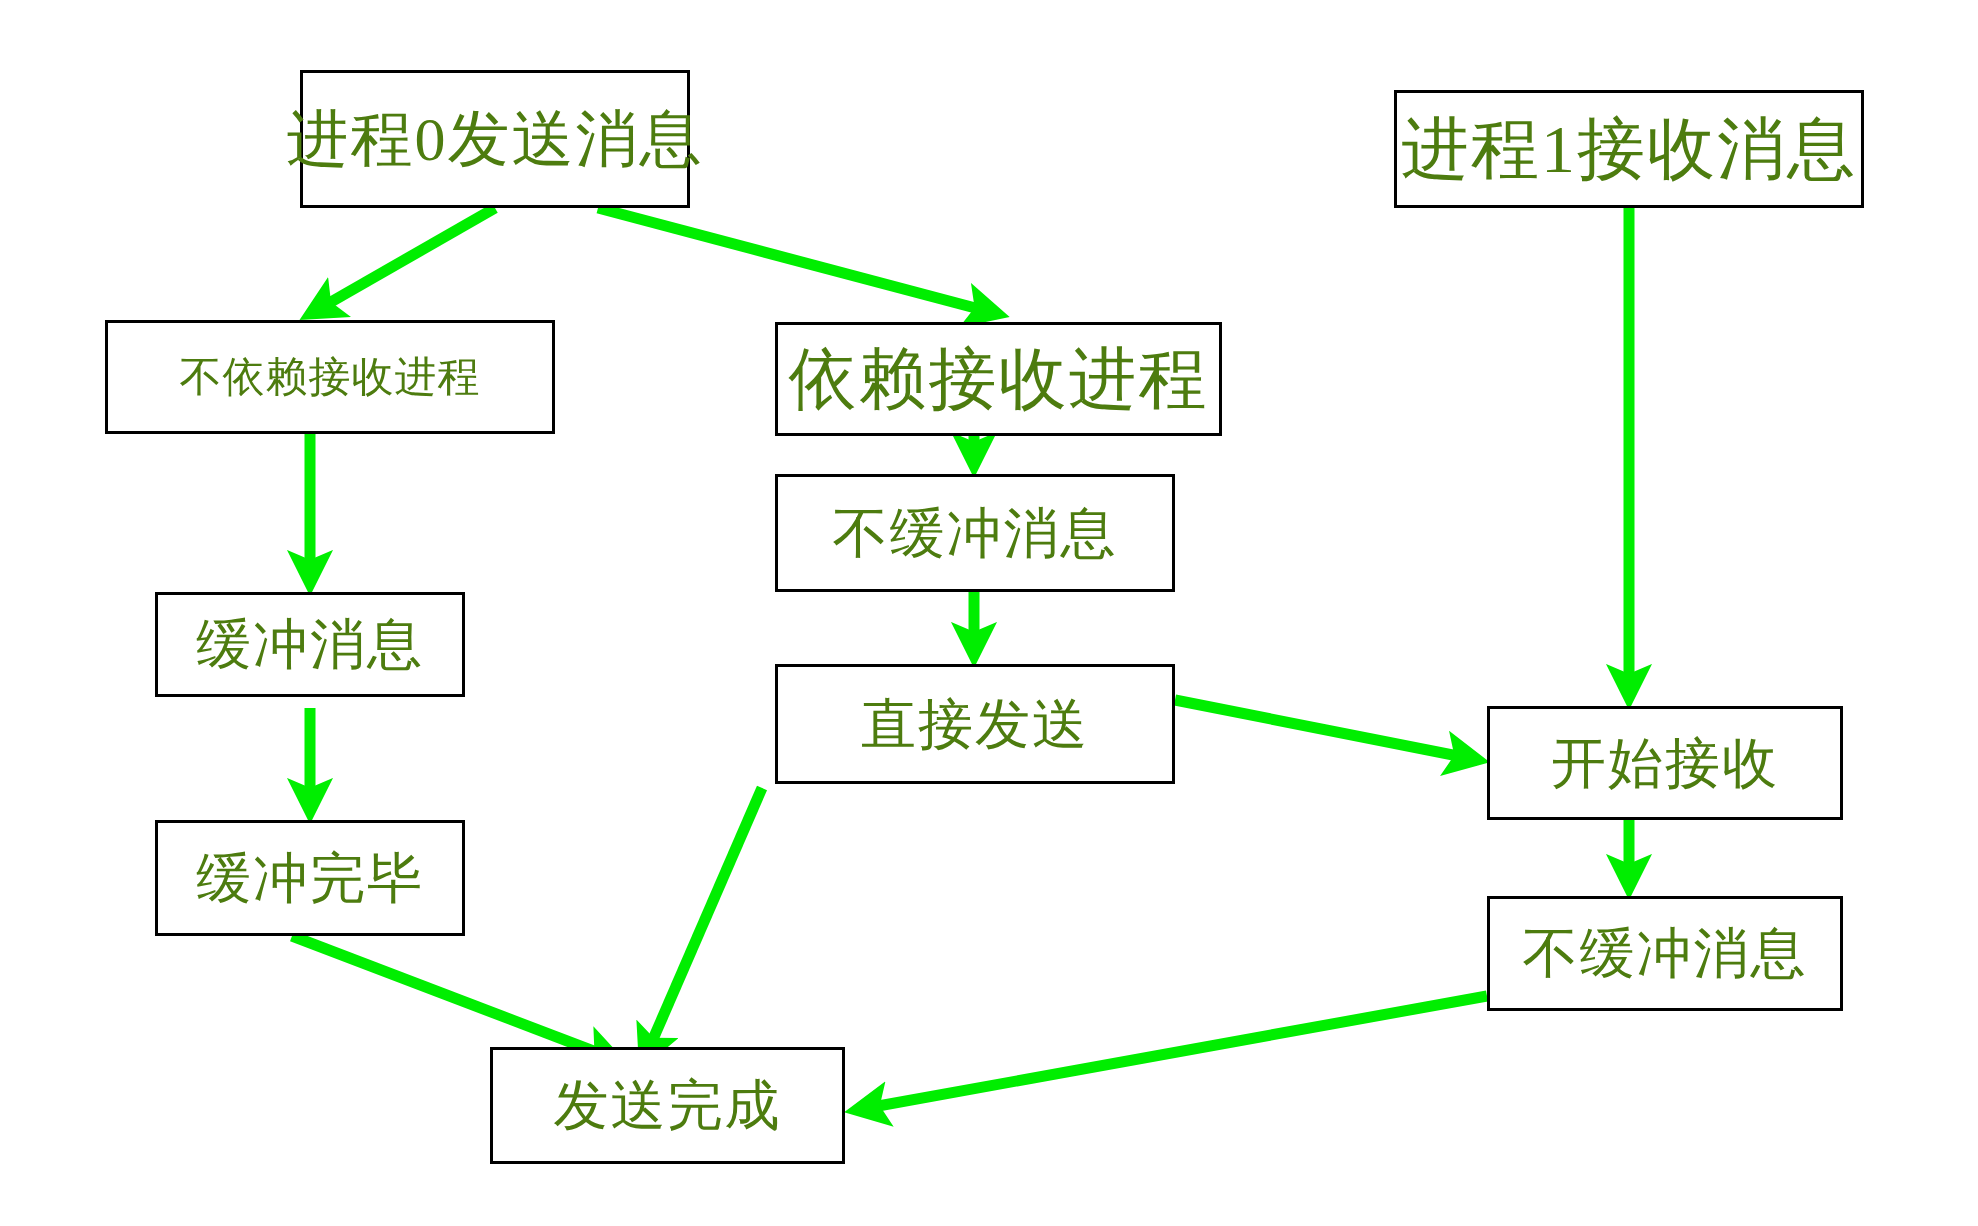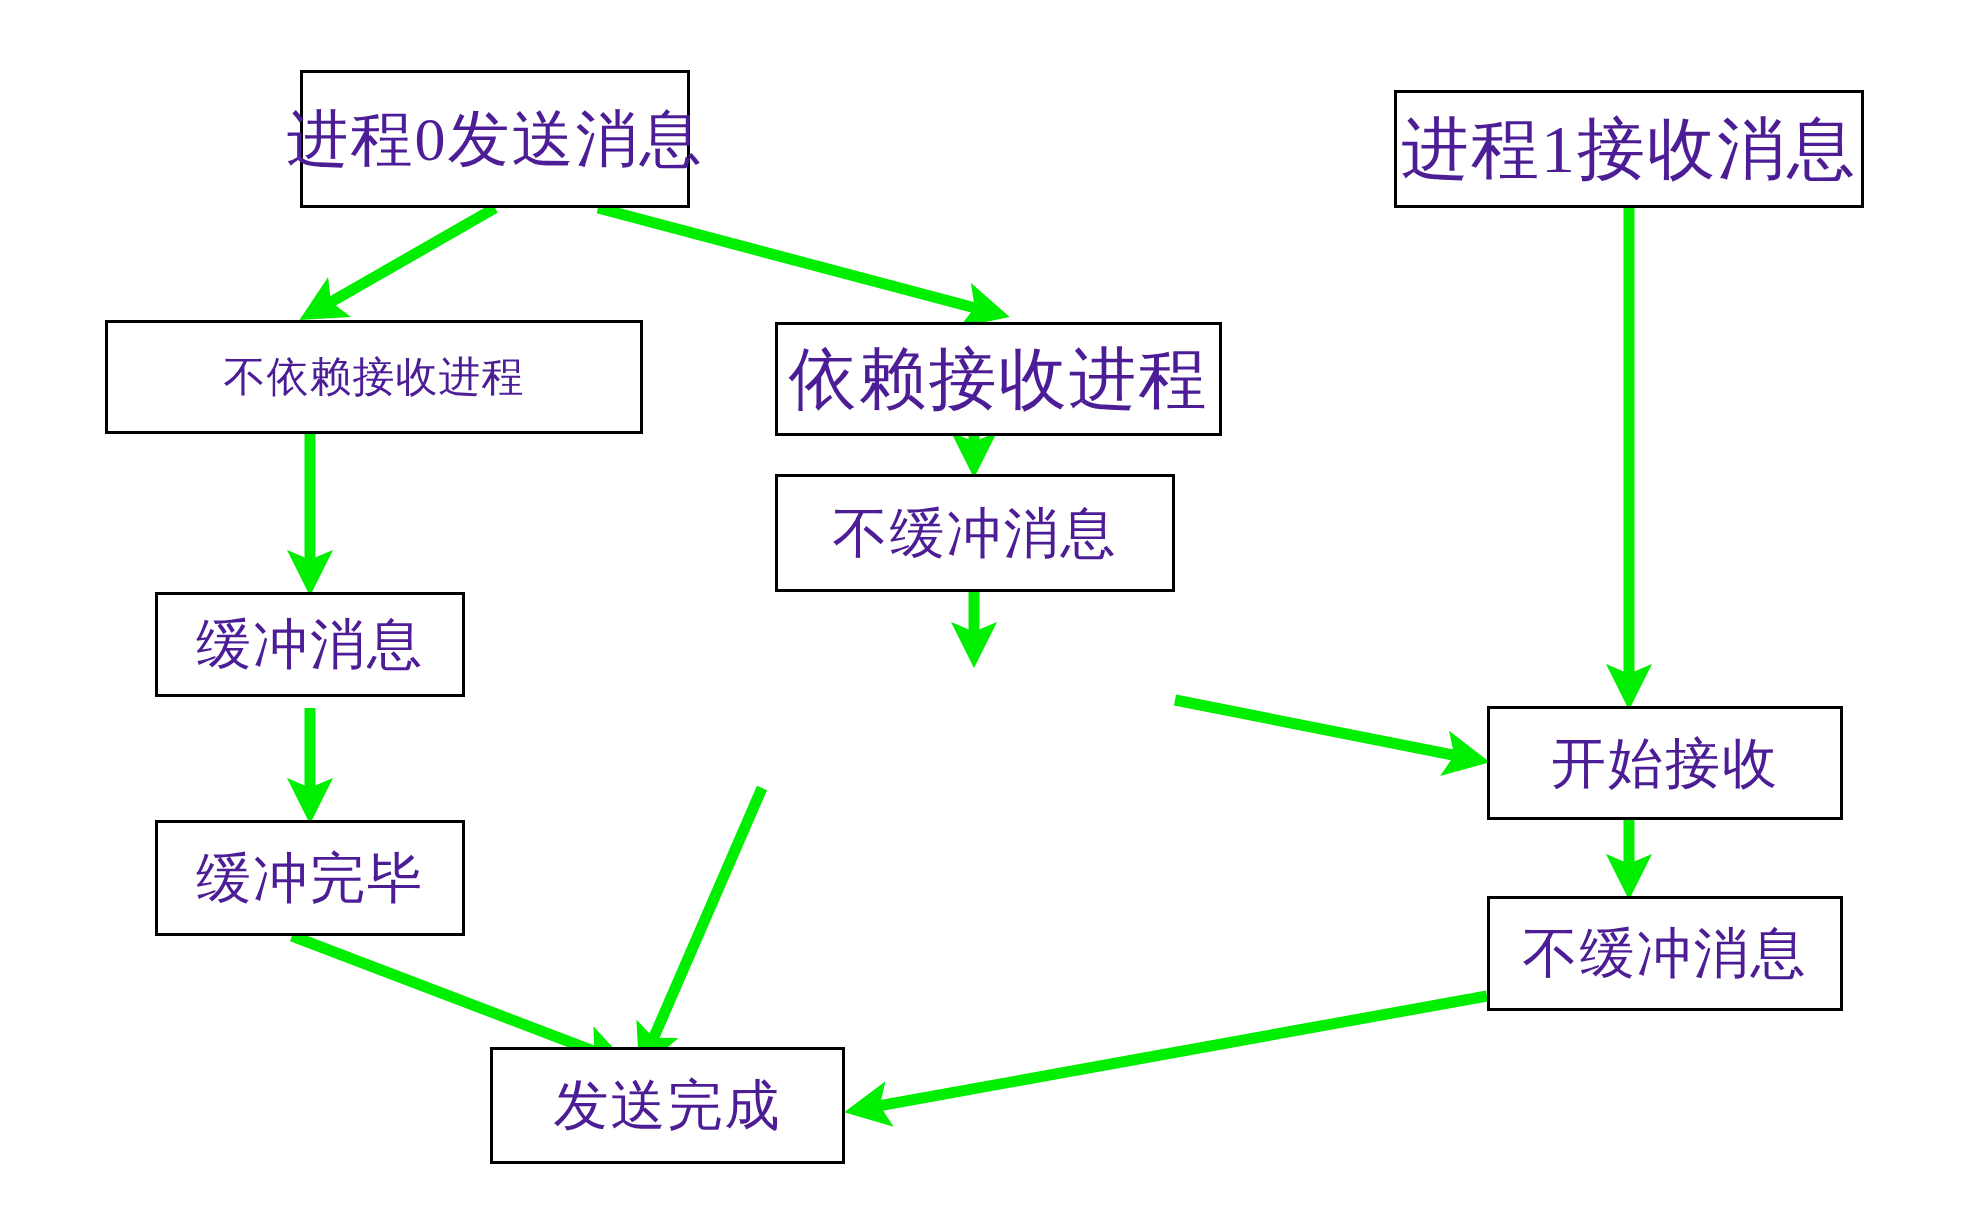--- a/index.html
+++ b/index.html
@@ -24,21 +24,21 @@
     pointer-events: none;
   }
   .node {
     position: absolute;
     box-sizing: border-box;
     border: 3px solid #000000;
     background: #ffffff;
     display: flex;
     align-items: center;
     justify-content: center;
-    color: #4c1d95;
+    color: #4d7c0f;
     line-height: 1;
     white-space: nowrap;
     letter-spacing: 2px;
   }
   .node .label {
     display: block;
   }
   .sz-xl { font-size: 62px; }
   .sz-lg { font-size: 68px; }
   .sz-md { font-size: 55px; }
@@ -73,32 +73,35 @@
   </svg>
 
   <div class="node sz-xl" style="left:300px; top:70px; width:390px; height:138px;">
     <span class="label">进程0发送消息</span>
   </div>
 
   <div class="node sz-lg" style="left:1394px; top:90px; width:470px; height:118px;">
     <span class="label">进程1接收消息</span>
   </div>
 
-  <div class="node sz-sm" style="left:105px; top:320px; width:538px; height:114px;">
+  <div class="node sz-sm" style="left:105px; top:320px; width:450px; height:114px;">
     <span class="label">不依赖接收进程</span>
   </div>
 
   <div class="node sz-lg" style="left:775px; top:322px; width:447px; height:114px;">
     <span class="label">依赖接收进程</span>
   </div>
 
   <div class="node sz-md" style="left:775px; top:474px; width:400px; height:118px;">
     <span class="label">不缓冲消息</span>
   </div>
 
+  <div class="node sz-md" style="left:775px; top:664px; width:400px; height:120px;">
+    <span class="label">直接发送</span>
+  </div>
 
   <div class="node sz-md" style="left:155px; top:592px; width:310px; height:105px;">
     <span class="label">缓冲消息</span>
   </div>
 
   <div class="node sz-md" style="left:155px; top:820px; width:310px; height:116px;font-family:Liberation Serif, serif;">
     <span class="label">缓冲完毕</span>
   </div>
 
   <div class="node sz-md" style="left:490px; top:1047px; width:355px; height:117px;">

